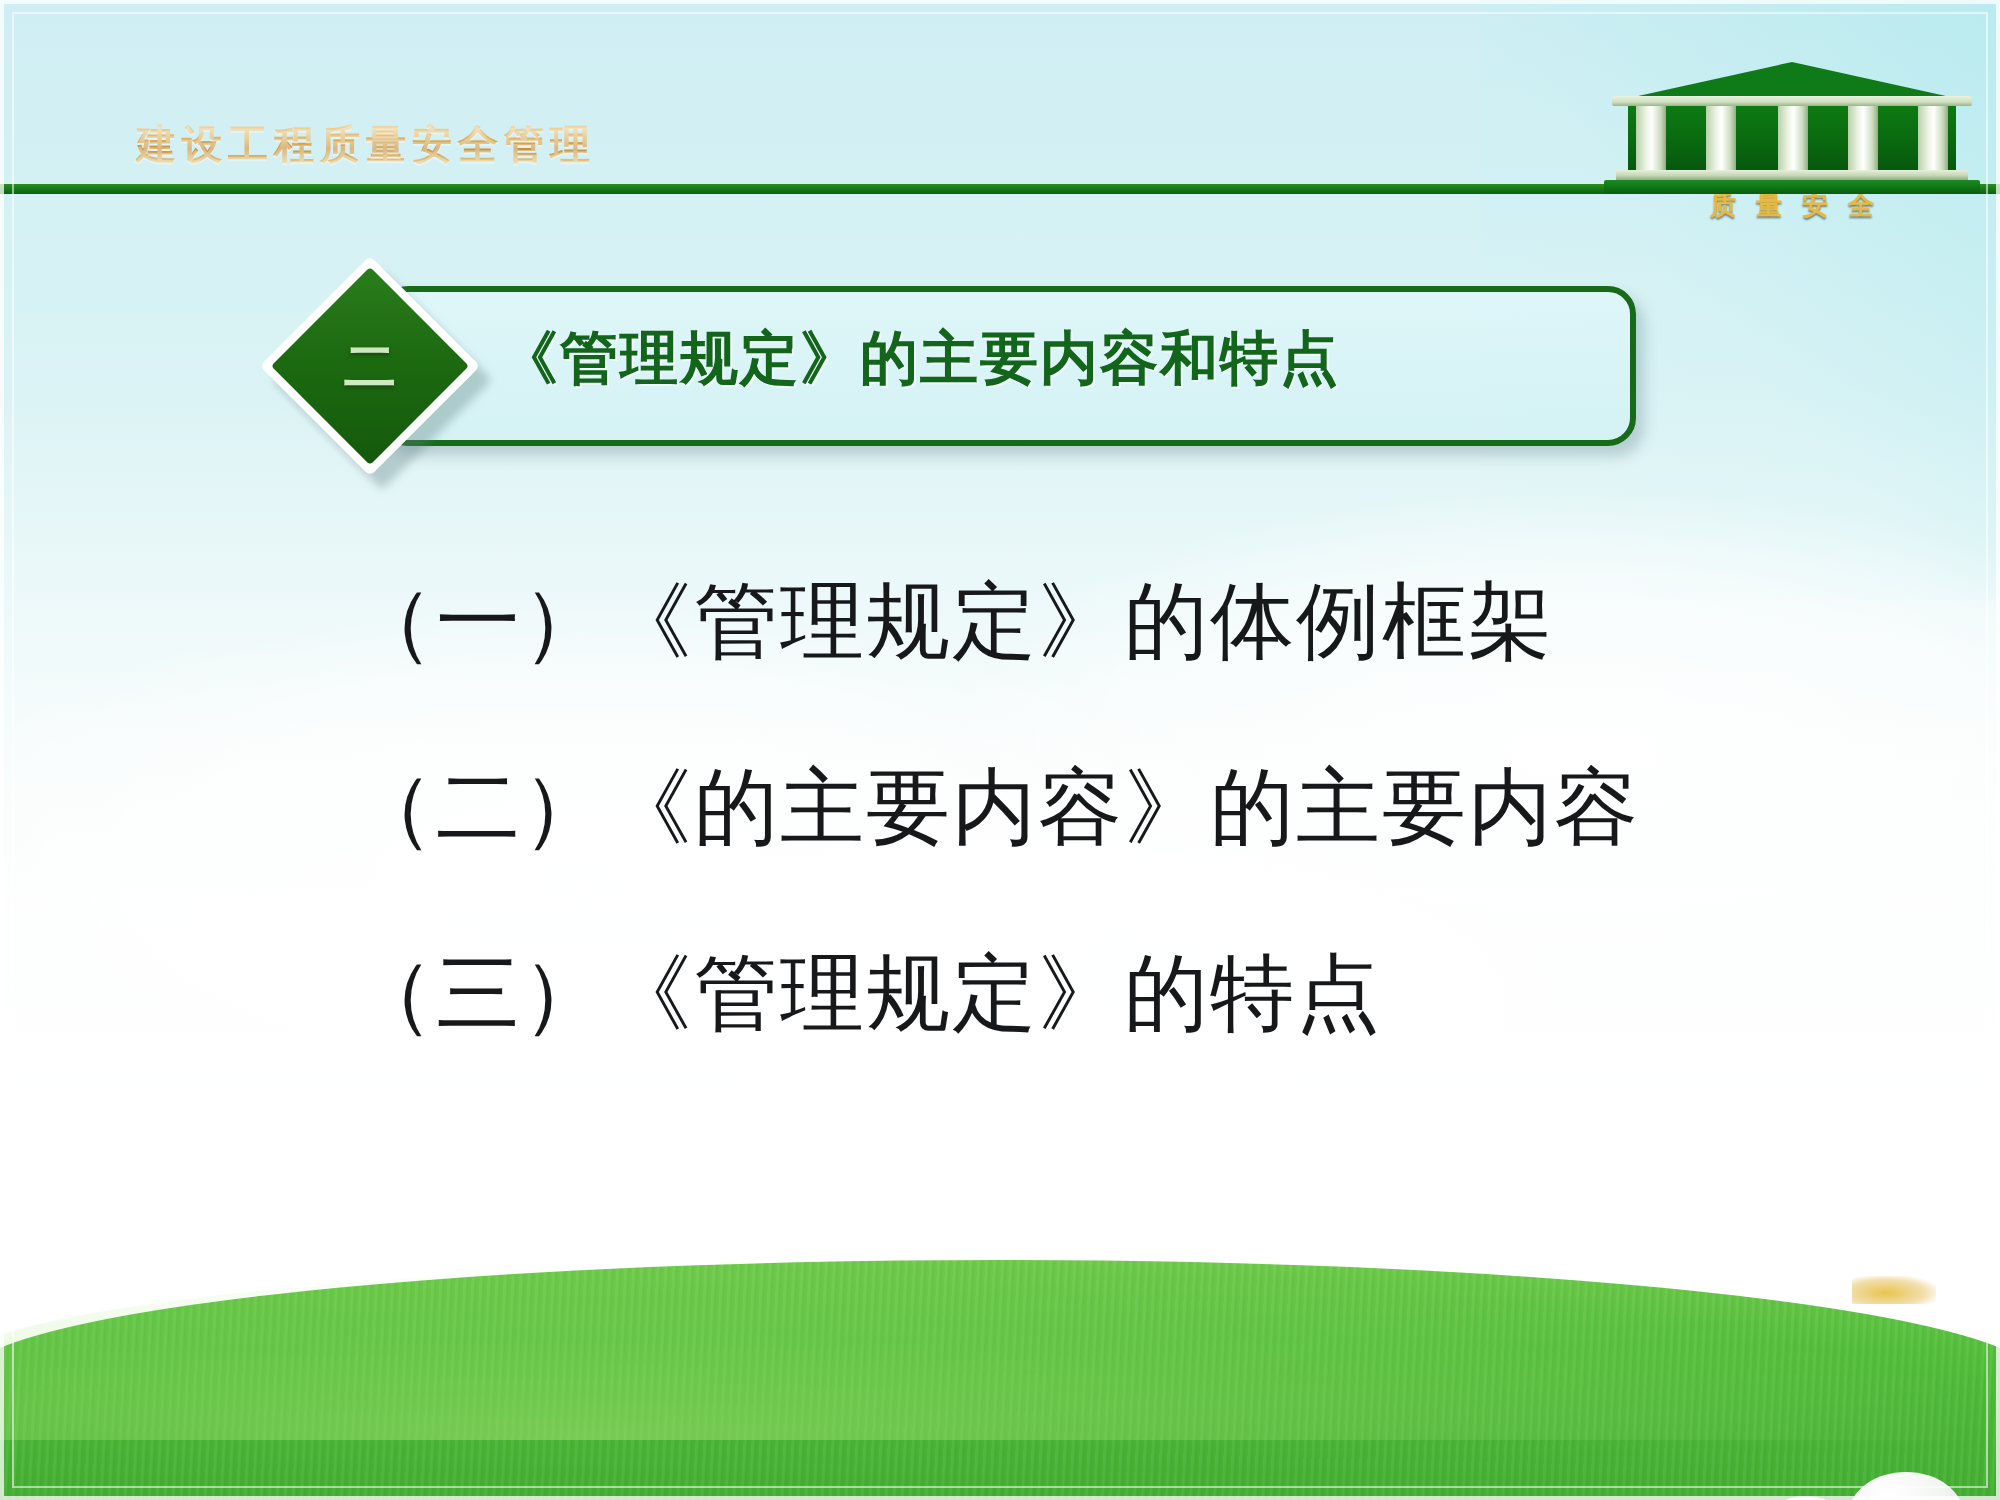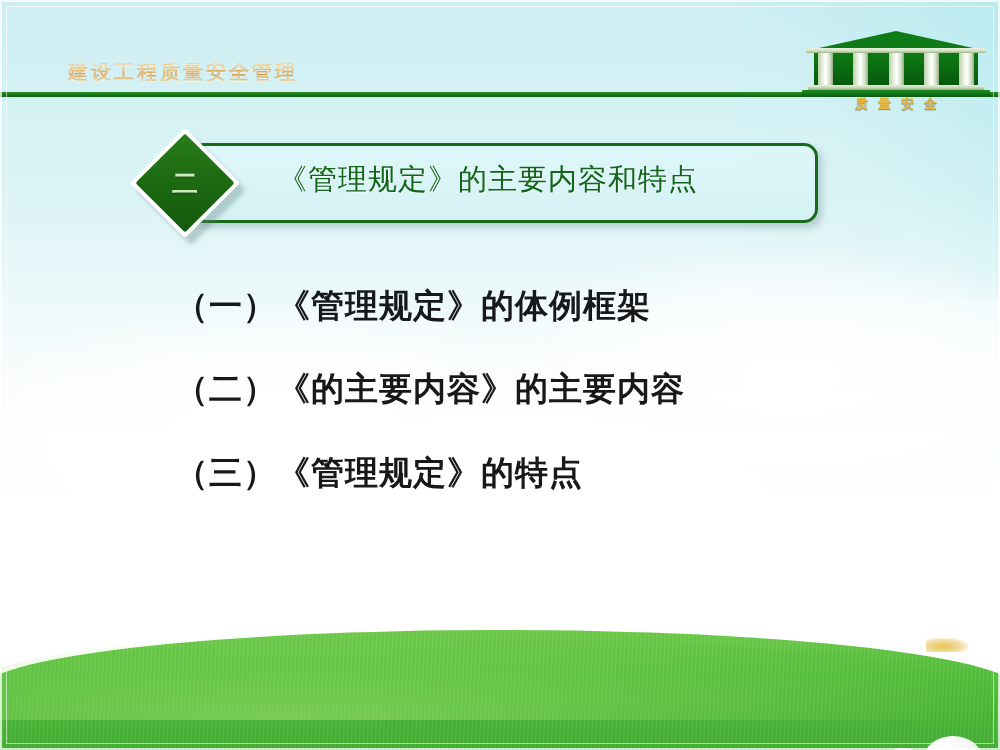--- a/index.html
+++ b/index.html
@@ -214,26 +214,25 @@
     box-sizing: border-box;
     background: linear-gradient(to bottom, rgba(225,248,250,0.75) 0%, rgba(205,240,244,0.55) 100%);
     box-shadow: 4px 5px 7px rgba(90,120,125,0.30);
   }
   .banner-text {
     position: absolute;
     left: 120px;
     top: 32px;
     font-family: "DejaVu Sans", sans-serif;
     font-size: 29px;
-    font-weight: normal;
+    font-weight: bold;
     letter-spacing: 1px;
     color: #12651a;
     white-space: nowrap;
     text-shadow: 1px 1px 0 rgba(255,255,255,0.6);
-    margin-left: 28px;
   }
   .banner-diamond {
     position: absolute;
     left: 0px;
     top: 0px;
     width: 110px;
     height: 110px;
   }
   .banner-diamond .dia-shadow {
     position: absolute;
@@ -287,27 +286,26 @@
 
   
   .body-list {
     position: absolute;
     left: 175px;
     top: 288px;
     width: 700px;
   }
   .body-item {
     font-family: "DejaVu Serif", "Liberation Serif", serif;
-    font-size: 33px;
+    font-size: 42px;
     color: #16181a;
     line-height: 1.1;
     margin-bottom: 47px;
     white-space: nowrap;
     letter-spacing: 1px;
-    font-weight: bold;
   }
   .body-item:last-child { margin-bottom: 16px; }
 
   
   .grass {
     position: absolute;
     left: -2%;
     bottom: -30px;
     width: 104%;
     height: 150px;

